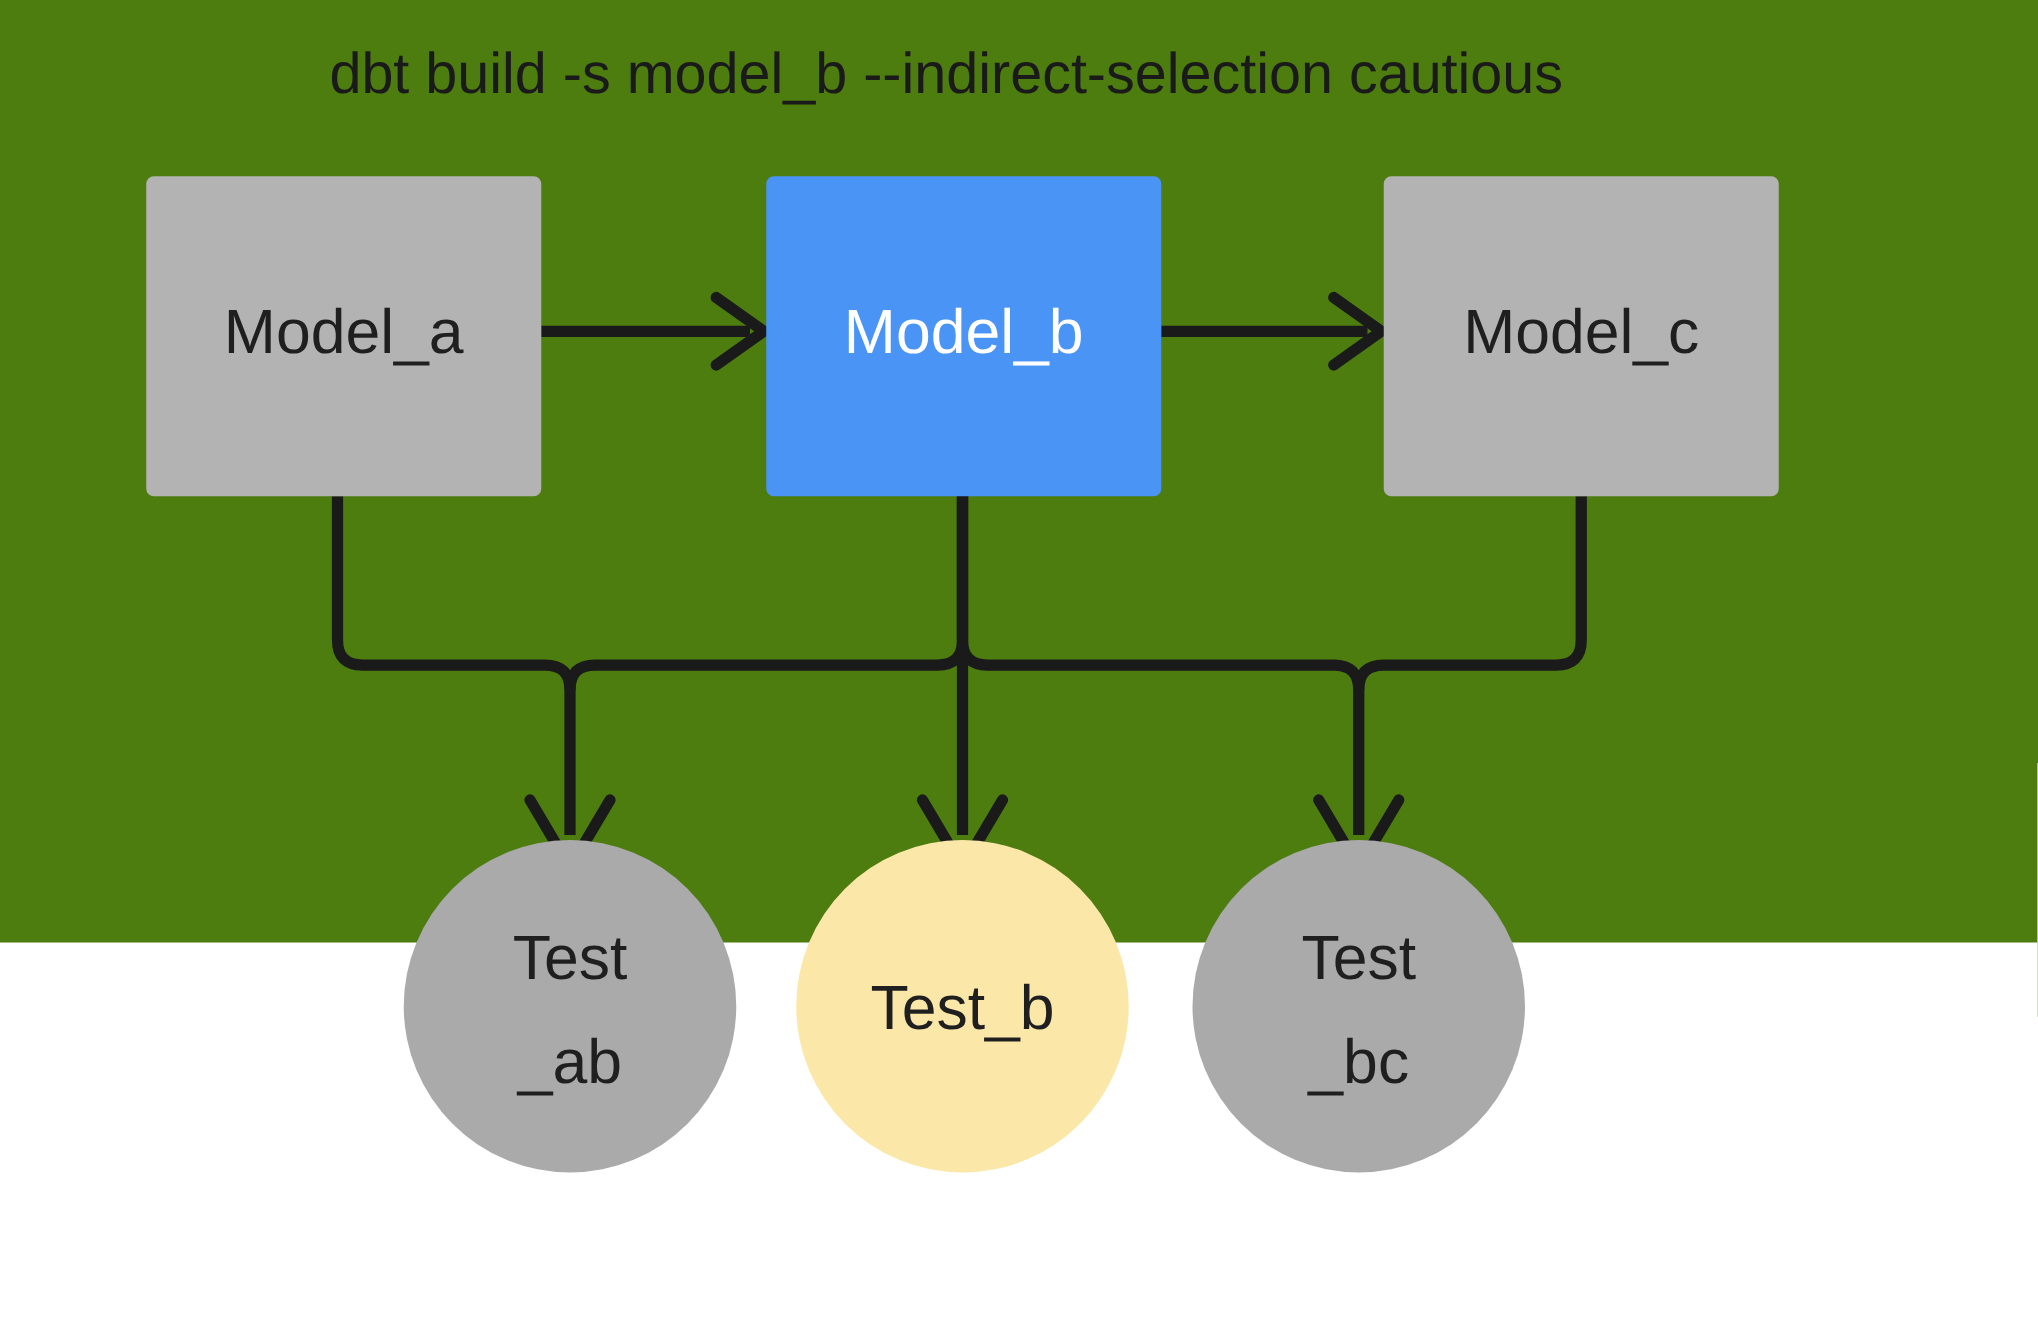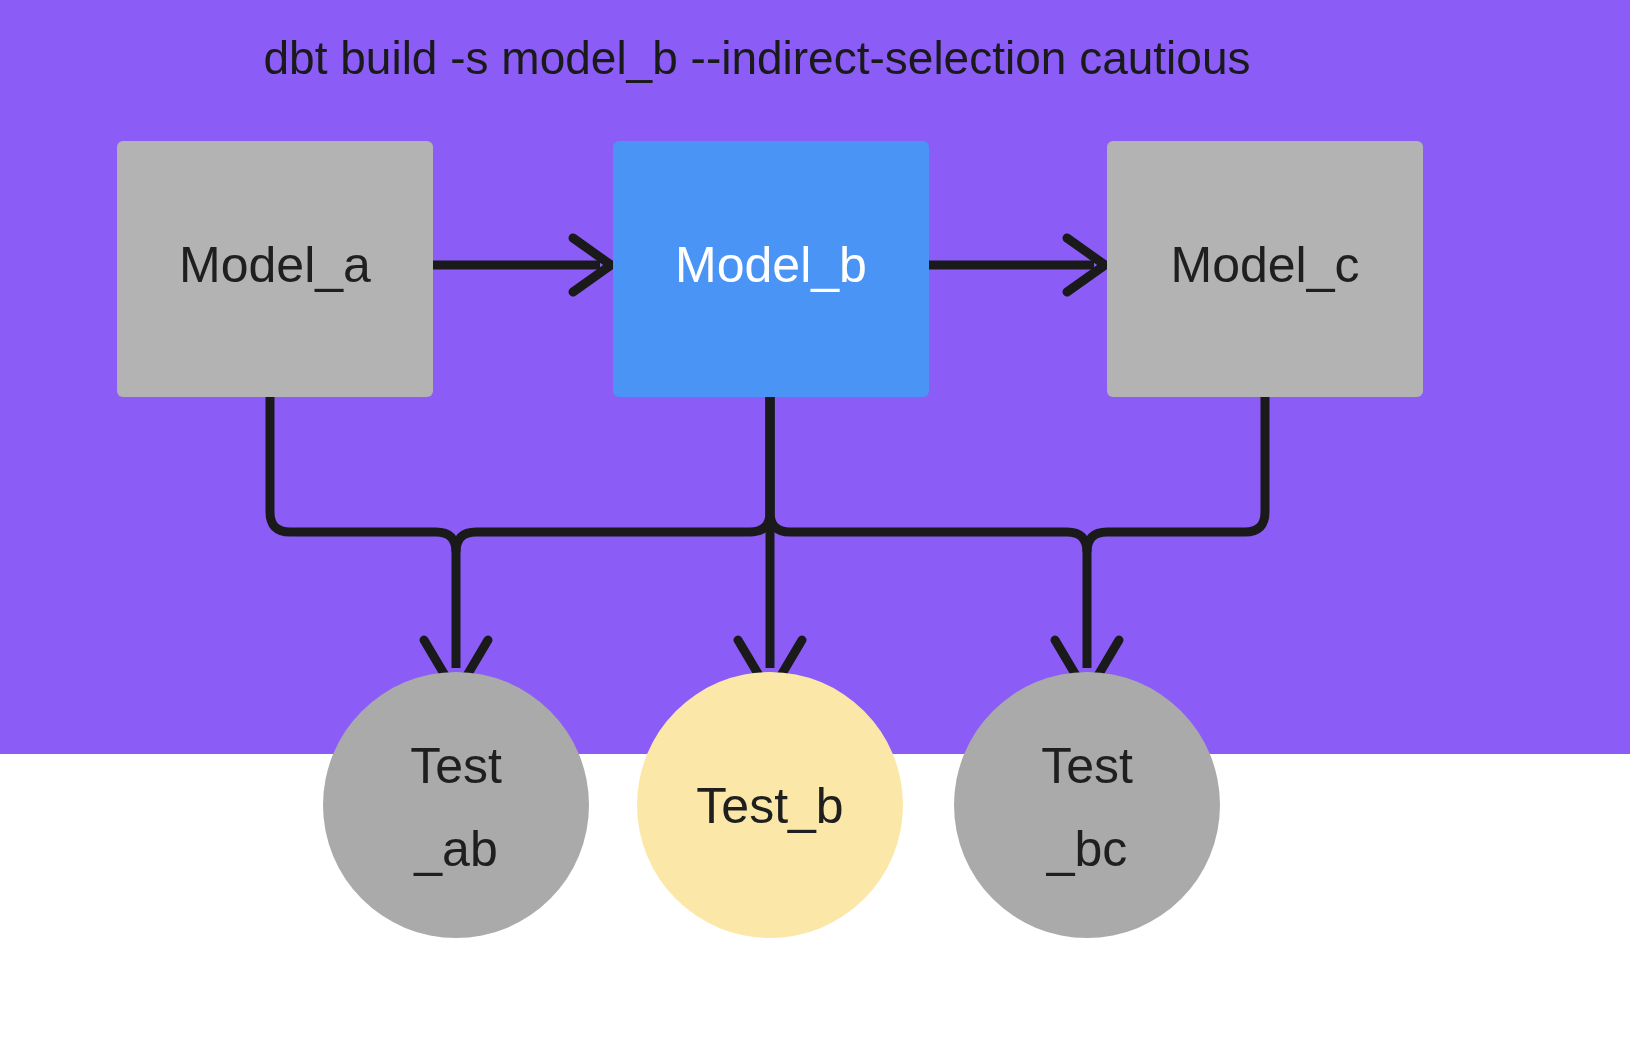--- a/index.html
+++ b/index.html
@@ -10,21 +10,21 @@
   body {
     width: 1630px;
     height: 1060px;
     overflow: hidden;
     font-family: "Liberation Sans", sans-serif;
   }
   #canvas {
     position: relative;
     width: 1630px;
     height: 754px;
-    background: #8b5cf6;
+    background: #4d7c0f;
   }
   #diagram-svg {
     display: block;
     width: 1630px;
     height: 1060px;
   }
   .node-box {
     rx: 6;
     ry: 6;
   }

